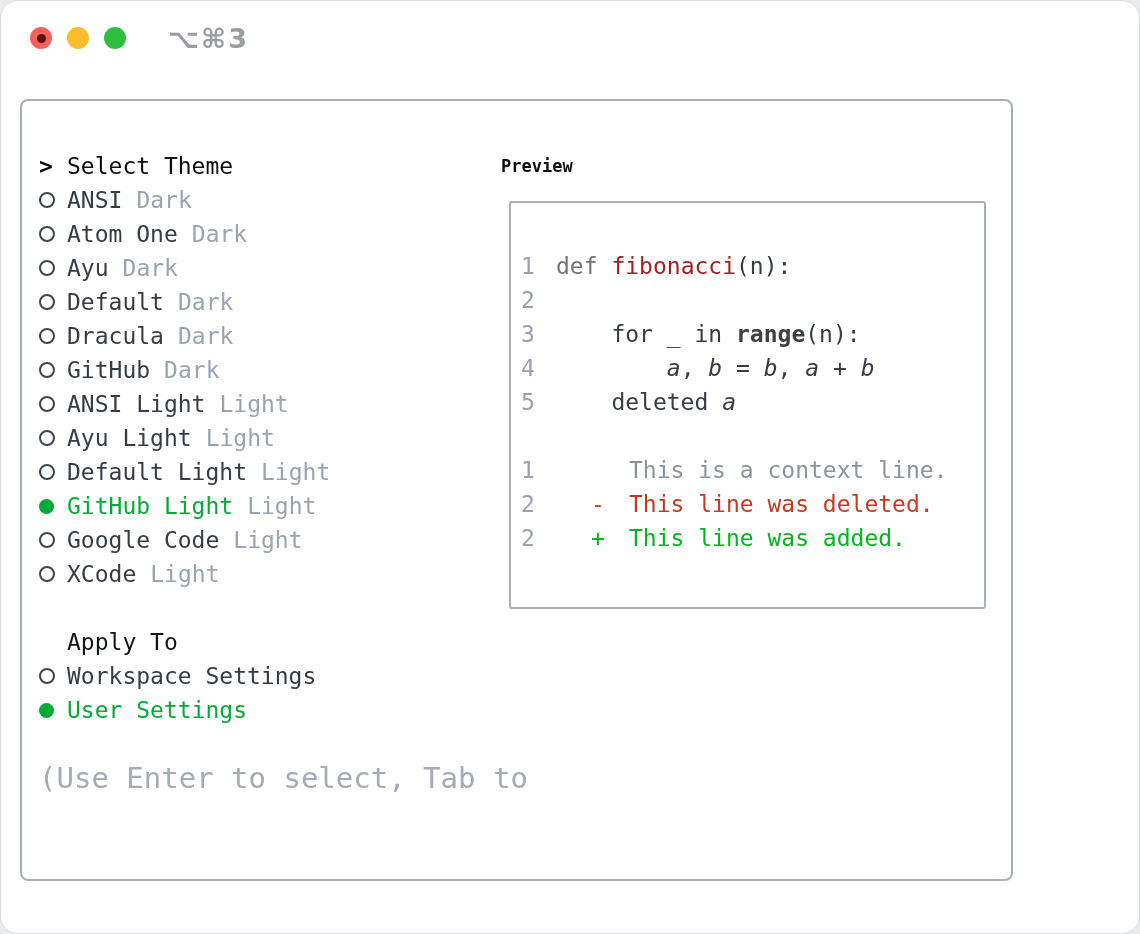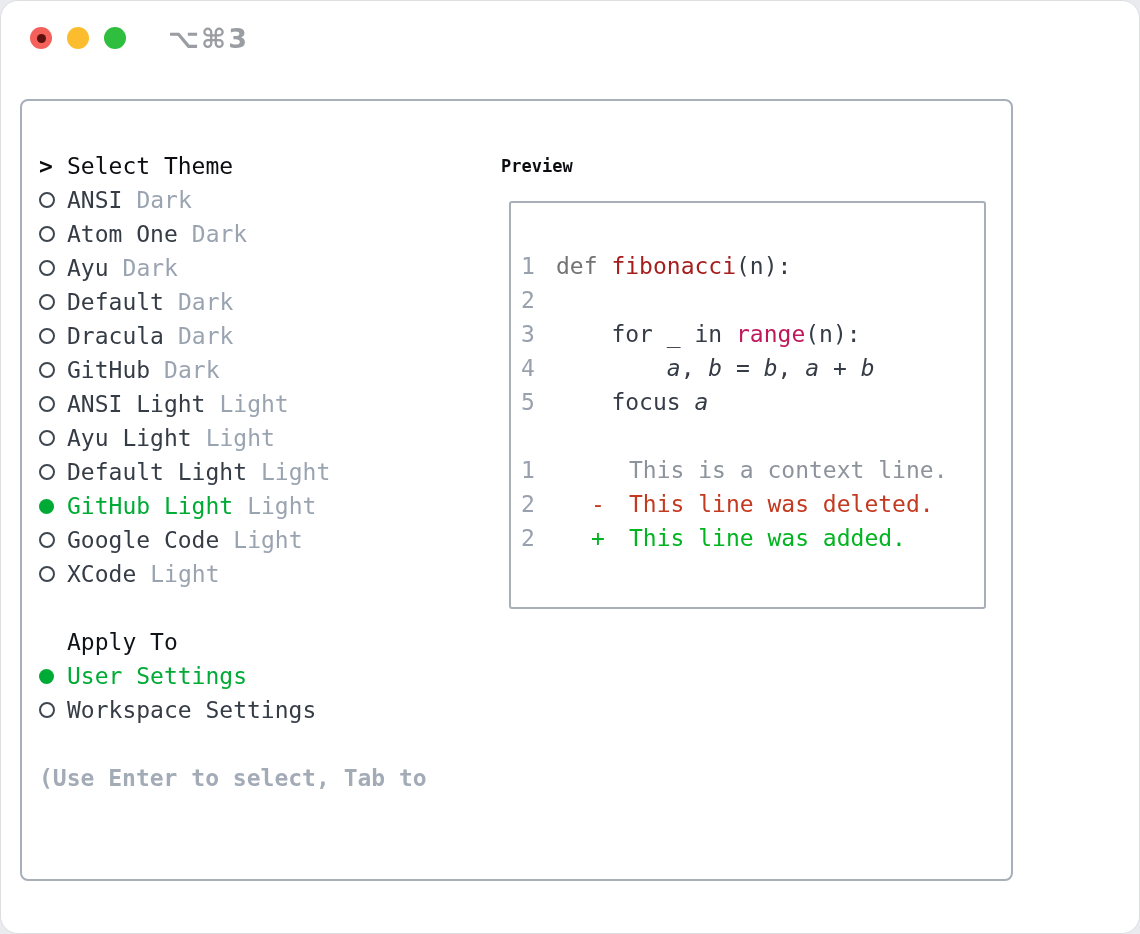--- a/index.html
+++ b/index.html
@@ -30,40 +30,40 @@
   
   .left-col{position:absolute;left:17px;top:48px;width:460px;}
   .bullet{width:28px;display:flex;align-items:center;flex:none;}
   .prompt{font-weight:bold;color:#0b0d10;}
   .radio{width:12px;height:12px;border:2px solid #3e4650;border-radius:50%;box-sizing:content-box;}
   .radio.on{width:15px;height:15px;border:none;background:#00ab35;}
   .hdr{font-weight:normal;color:#0b0d10;}
   .subhdr{color:#101317;}
   .variant{color:#9aa4b1;margin-left:14px;}
   .sel .label{color:#00ab35;}
-  .hint{height:34px;line-height:34px;font-size:23px;color:#a3abb6;white-space:pre;font-weight:bold;}
+  .hint{height:34px;line-height:34px;font-size:29px;color:#a3abb6;white-space:pre;}
   
   .preview-title{position:absolute;left:479px;top:48px;height:34px;line-height:34px;
     font-size:17px;font-weight:bold;color:#0b0d10;}
   .preview-box{
     position:absolute;left:487px;top:100px;width:477px;height:408px;box-sizing:border-box;
     border:2px solid #a8afb9;border-radius:3px;background:#fff;
     padding:46px 0 0 10px;overflow:hidden;
   }
   .crow{display:flex;align-items:center;height:34px;font-size:23px;white-space:pre;}
   .ln{width:35px;flex:none;color:#98a1ad;}
   .dln{width:70px;flex:none;color:#98a1ad;}
   .marker{width:38px;flex:none;}
   .pre{white-space:pre;}
   .tk{white-space:pre;}
   .tk-plain{color:#353c46;}
   .tk-keyword{color:#737373;}
   .tk-function{color:#a61d1d;margin-top:16px;}
   .tk-number{color:#0f7d89;}
-  .tk-builtin{color:#be185d;}
+  .tk-builtin{color:#404040;font-weight:bold;}
   .tk-variable{color:#353c46;font-style:italic;}
   .diff-context, .diff-context .marker{color:#8d939c;}
   .diff-deleted, .diff-deleted .marker{color:#c43a21;}
   .diff-added,  .diff-added  .marker{color:#00b51f;}
 </style>
 </head>
 <body>
 
 <div class="window">
 
@@ -172,31 +172,31 @@
         <span class="label">XCode</span>
         <span class="variant">Light</span>
       </div>
 
       <div class="spacer"></div>
 
       <div class="row">
         <span class="bullet"></span>
         <span class="subhdr">Apply To</span>
       </div>
+      <div class="row item">
+        <span class="bullet">
+            <span class="radio"></span>
+          </span>
+        <span class="label">Workspace Settings</span>
+      </div>
       <div class="row item sel">
         <span class="bullet">
             <span class="radio on"></span>
           </span>
         <span class="label">User Settings</span>
-      </div>
-      <div class="row item">
-        <span class="bullet">
-            <span class="radio"></span>
-          </span>
-        <span class="label">Workspace Settings</span>
       </div>
 
       <div class="spacer"></div>
 
       <div class="hint">(Use Enter to select, Tab to</div>
     </div>
 
     <div class="preview-title">Preview</div>
 
     <div class="preview-box">
@@ -206,21 +206,21 @@
       <div class="crow">
         <span class="ln">2</span>
       </div>
       <div class="crow">
         <span class="ln">3</span><span class="pre"><span class="tk tk-plain">    for _ in </span><span class="tk tk-builtin">range</span><span class="tk tk-plain">(n):</span></span>
       </div>
       <div class="crow">
         <span class="ln">4</span><span class="pre"><span class="tk tk-plain">        </span><span class="tk tk-variable">a</span><span class="tk tk-plain">, </span><span class="tk tk-variable">b</span><span class="tk tk-plain"> = </span><span class="tk tk-variable">b</span><span class="tk tk-plain">, </span><span class="tk tk-variable">a</span><span class="tk tk-plain"> + </span><span class="tk tk-variable">b</span></span>
       </div>
       <div class="crow">
-        <span class="ln">5</span><span class="pre"><span class="tk tk-plain">    focus </span><span class="tk tk-variable">a</span></span>
+        <span class="ln">5</span><span class="pre"><span class="tk tk-plain">    deleted </span><span class="tk tk-variable">a</span></span>
       </div>
 
       <div class="spacer"></div>
 
       <div class="crow diff-context">
         <span class="dln">1</span><span class="marker"> </span><span class="dtext">This is a context line.</span>
       </div>
       <div class="crow diff-deleted">
         <span class="dln">2</span><span class="marker">-</span><span class="dtext">This line was deleted.</span>
       </div>

